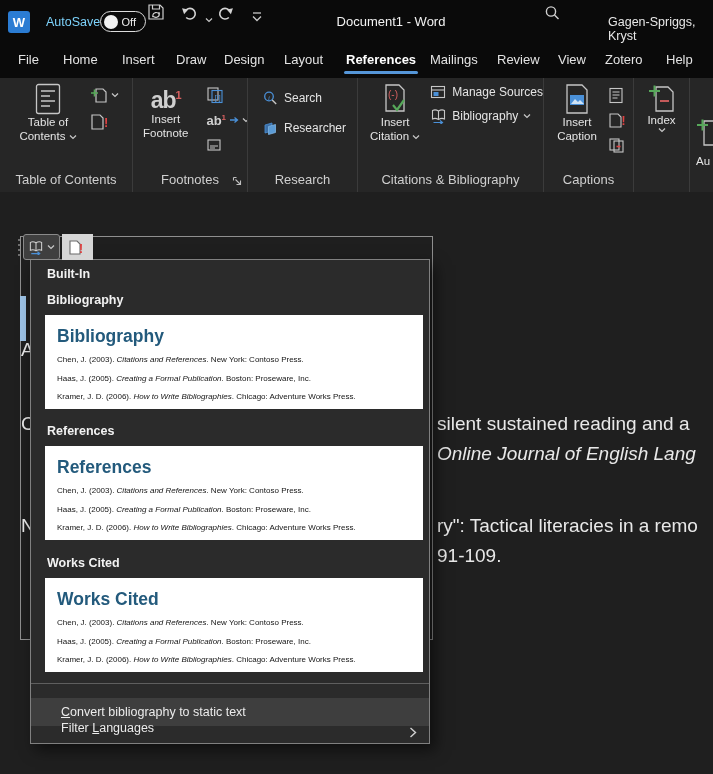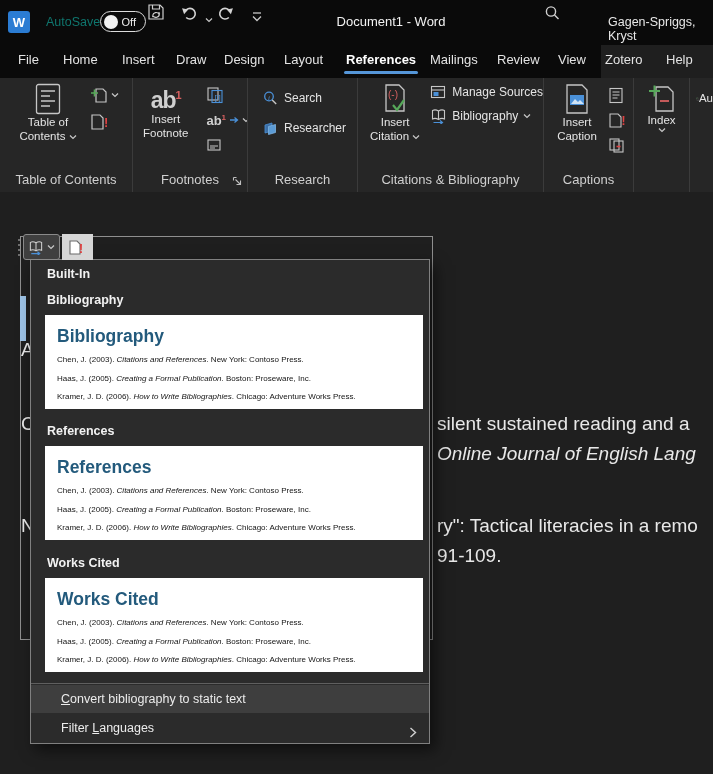--- a/index.html
+++ b/index.html
@@ -1,30 +1,30 @@
 <!DOCTYPE html>
 <html><head>
 <meta charset="utf-8">
 <style>
   html,body{margin:0;padding:0;background:#000;}
   #app{position:relative;width:713px;height:774px;overflow:hidden;background:#1f1f1f;
        font-family:"Liberation Sans",sans-serif;color:#e6e6e6;}
   
   .titlebar{position:absolute;top:0;left:0;width:713px;height:45px;background:#0a0a0a;}
   .titlebar *{position:absolute;}
-  .tb-text{font-size:12.5px;color:#0f766e;white-space:nowrap;}
+  .tb-text{font-size:12.5px;color:#7dd3fc;white-space:nowrap;}
   .autosave-toggle{left:100px;top:11px;width:46px;height:21px;border:1.5px solid #dcdcdc;
        border-radius:12px;box-sizing:border-box;display:flex;align-items:center;cursor:pointer;}
   .toggle-knob{position:static!important;width:14px;height:14px;border-radius:50%;background:#f2f2f2;margin-left:2.5px;}
   .toggle-label{position:static!important;font-size:11px;color:#f0f0f0;margin-left:4px;font-weight:normal;}
   .doc-title{left:296px;top:14px;width:190px;text-align:center;font-size:13px;color:#f2f2f2;}
   .user-name{left:608px;top:15px;width:110px;overflow:hidden;font-size:12.5px;color:#e8e8e8;}
   .qbtn{display:flex;align-items:center;justify-content:center;}
   
-  .tabsrow{position:absolute;top:45px;left:0;width:601px;height:33px;background:#0a0a0a;text-align:right;}
+  .tabsrow{position:absolute;top:45px;left:0;width:713px;height:33px;background:#0a0a0a;text-align:right;}
   .tabsrow .tab{position:absolute;top:0;height:30px;line-height:30px;font-size:13px;color:#e3e3e3;cursor:pointer;}
   .tab.active{color:#fff;font-weight:bold;}
   .tab.active::after{content:"";position:absolute;left:-2px;right:-2px;bottom:1px;height:3px;
        background:#5596d8;border-radius:2px;}
   .t0{left:18px}.t1{left:63px}.t2{left:122px}.t3{left:176px}.t4{left:224px}.t5{left:284px}
   .t6{left:346px}.t7{left:430px}.t8{left:497px}.t9{left:558px}.t10{left:605px}.t11{left:666px}
   
   .ribbon{position:absolute;top:78px;left:0;width:713px;height:114px;background:#262626;display:flex;}
   .grp{display:flex;flex-direction:column;box-sizing:border-box;border-right:1px solid #3b3b3b;overflow:hidden;}
   .grp-content{flex:1;display:flex;align-items:flex-start;}
@@ -341,21 +341,21 @@
           <span>Index</span>
           <svg class="chev" viewBox="0 0 8 5">
               <path d="M1 1 L4 4 L7 1" fill="none" stroke="#c8c8c8" stroke-width="1.2"></path>
             </svg>
         </div>
       </div>
       <div class="grp-label"></div>
     </div>
 
     <div class="grp" style="width:23px;border-right:none;">
-      <div class="grp-content" style="flex-direction:row;padding-left:6px;padding-top:6px;justify-content:flex-end;">
+      <div class="grp-content" style="flex-direction:column;padding-left:6px;padding-top:6px;justify-content:flex-end;">
         <svg width="26" height="30" viewBox="0 0 26 30">
           <path d="M8 4 h12 l5 5 v19 h-17 z" fill="none" stroke="#c6c6c6" stroke-width="1.3"></path>
           <path d="M1 8 h11 M6.5 2.5 v11" stroke="#57a85a" stroke-width="2"></path>
         </svg>
         <span style="font-size:11.5px;color:#e4e4e4;margin-top:8px;">Au</span>
       </div>
       <div class="grp-label"></div>
     </div>
   </div>
 
@@ -418,21 +418,21 @@
 
       <div class="p-head" style="top:296px;">Works Cited</div>
       <div class="card" style="top:318px;">
         <div class="card-title">Works Cited</div>
         <div class="entry"><span>Chen, J. (2003). </span><i>Citations and References</i><span>. New York: Contoso Press.</span></div>
         <div class="entry"><span>Haas, J. (2005). </span><i>Creating a Formal Publication</i><span>. Boston: Proseware, Inc.</span></div>
         <div class="entry"><span>Kramer, J. D. (2006). </span><i>How to Write Bibliographies</i><span>. Chicago: Adventure Works Press.</span></div>
       </div>
 
       <div class="p-sep"></div>
-      <div class="p-item hl" style="top:425px;">
+      <div class="p-item hl" style="top:438px;">
         <span></span><span class="u">C</span><span>onvert bibliography to static text</span>
       </div>
       <div class="p-item" style="top:454px;">
         <span>Filter </span><span class="u">L</span><span>anguages</span>
         <span class="sub-arrow">
           <svg width="8" height="13" viewBox="0 0 8 13">
               <path d="M1.5 2 L6.5 6.5 L1.5 11" fill="none" stroke="#d0d0d0" stroke-width="1.4"></path>
             </svg>
         </span>
       </div>

